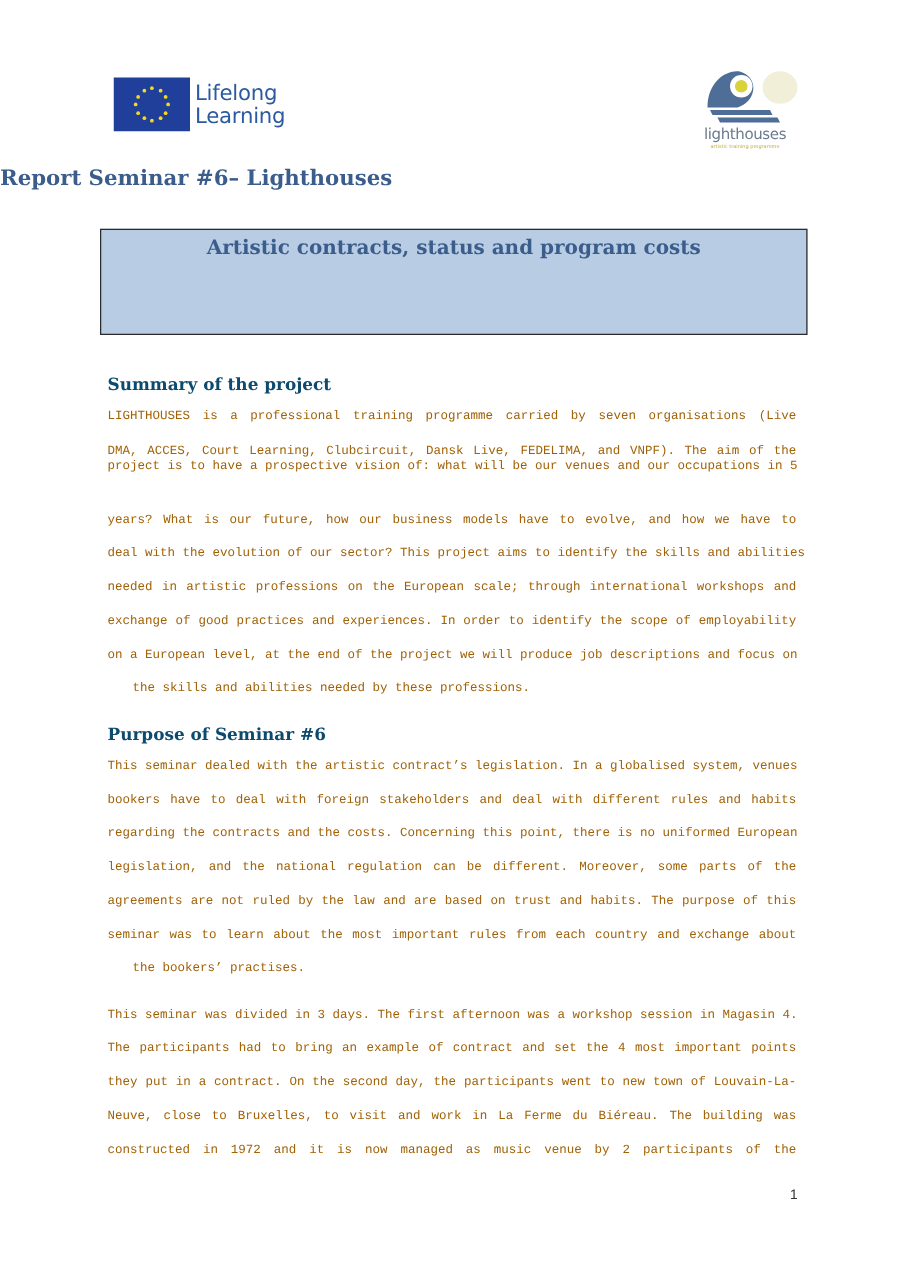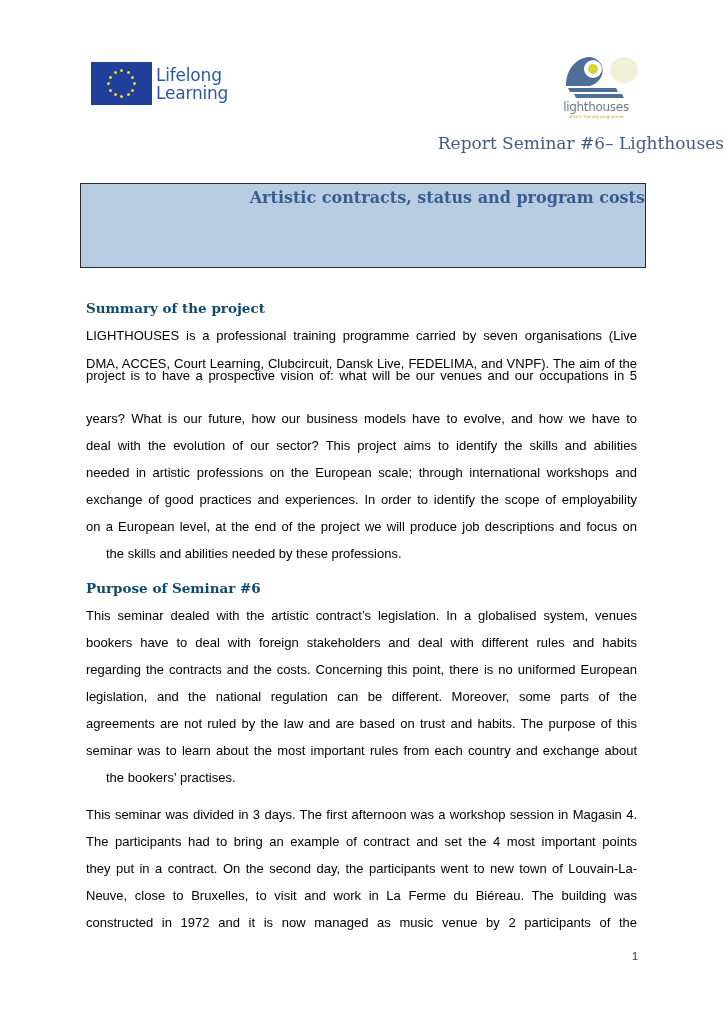--- a/index.html
+++ b/index.html
@@ -10,30 +10,30 @@
   .eu-logo { position: absolute; left: 91px; top: 62px; display: flex; align-items: center; }
   .eu-flag { width: 61px; height: 43px; background: #1f3f9a; position: relative; }
   .eu-flag .star { position: absolute; width: 3px; height: 3px; background: #f6d91c; border-radius: 50%; }
   .eu-text { margin-left: 4px; font-family: "DejaVu Sans", sans-serif; color: #2c5aa0; font-size: 17px; line-height: 18px; letter-spacing: -0.2px; }
 
   .lh-logo { position: absolute; left: 556px; top: 52px; width: 110px; height: 70px; }
   .lh-word { position: absolute; left: 0; top: 48px; width: 80px; text-align: center; font-family: "DejaVu Sans", sans-serif; font-size: 12px; color: #6b7b8e; letter-spacing: -0.3px; }
   .lh-tag { position: absolute; left: 0; top: 62px; width: 80px; text-align: center; font-family: "DejaVu Sans", sans-serif; font-size: 4px; color: #c2a93c; }
 
   
-  .report-title { position: absolute; left: 0; width: 724px; top: 133px; text-align: right; font-family: "DejaVu Serif", serif; font-weight: normal; font-size: 17px; color: #3b5d8c; }
+  .report-title { position: absolute; left: 0; width: 724px; top: 133px; text-align: left; font-family: "DejaVu Serif", serif; font-weight: bold; font-size: 17px; color: #3b5d8c; }
 
   .title-box { position: absolute; left: 80px; top: 183px; width: 566px; height: 85px; background: #b8cce4; border: 1.5px solid #2b2b2b; box-sizing: border-box; }
-  .box-line1 { position: absolute; left: 0; width: 100%; top: 4px; text-align: right; font-family: "DejaVu Serif", serif; font-weight: bold; font-size: 16px; color: #3b5d8c; }
+  .box-line1 { position: absolute; left: 0; width: 100%; top: 4px; text-align: center; font-family: "DejaVu Serif", serif; font-weight: bold; font-size: 16px; color: #3b5d8c; }
   .box-line2 { position: absolute; left: 0; width: 100%; top: 45px; text-align: center; font-family: "DejaVu Serif", serif; font-weight: bold; font-size: 16px; color: #3b5d8c; }
   .box-line2 sup { font-size: 10px; vertical-align: 6px; line-height: 0; }
 
   
   .section-heading { position: absolute; left: 86px; font-family: "DejaVu Serif", serif; font-weight: bold; font-size: 13.5px; color: #0c4a6e; }
-  .body-line { position: absolute; left: 86px; width: 551px; font-family: Liberation Sans, sans-serif; font-size: 13px; color: #000000; white-space: nowrap; text-align: justify; text-align-last: justify; }
+  .body-line { position: absolute; left: 86px; width: 551px; font-family: Liberation Mono, monospace; font-size: 10px; color: #a16207; white-space: nowrap; text-align: justify; text-align-last: justify; }
   .body-line.last { text-align-last: left; margin-left: 20px; }
 
   .page-number { position: absolute; left: 632px; top: 950px; font-family: "Liberation Sans", sans-serif; font-size: 11px; color: #333; }
 </style>
 </head>
 <body>
 
 <div class="page">
 
   <div class="eu-logo">

